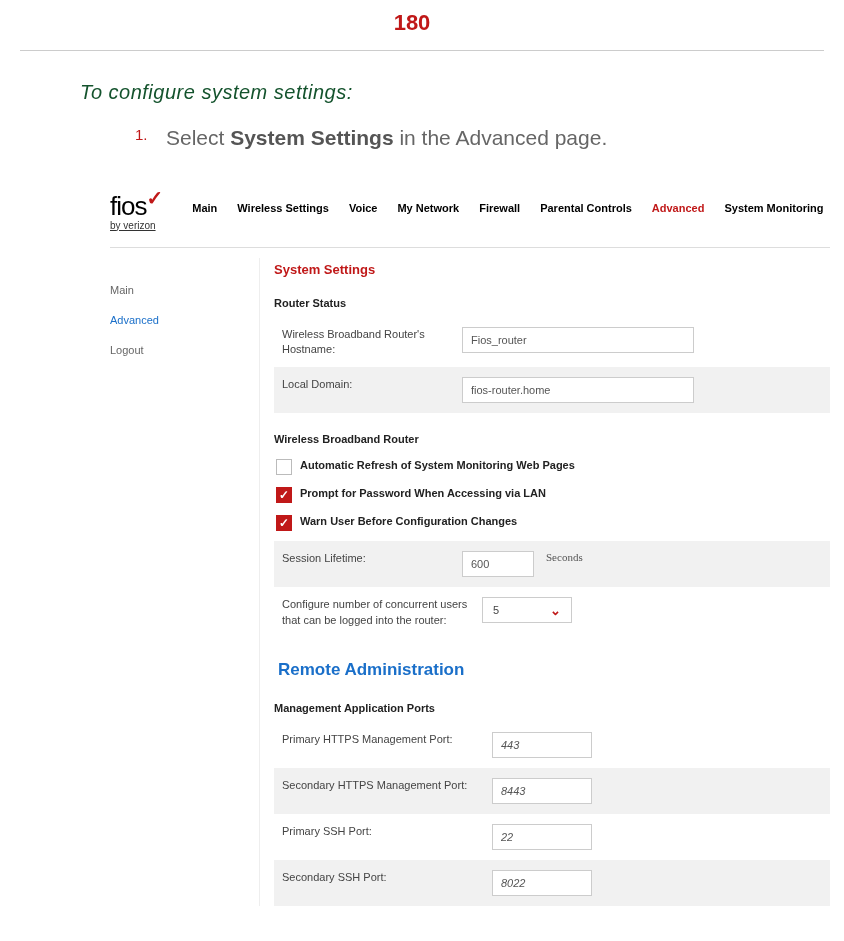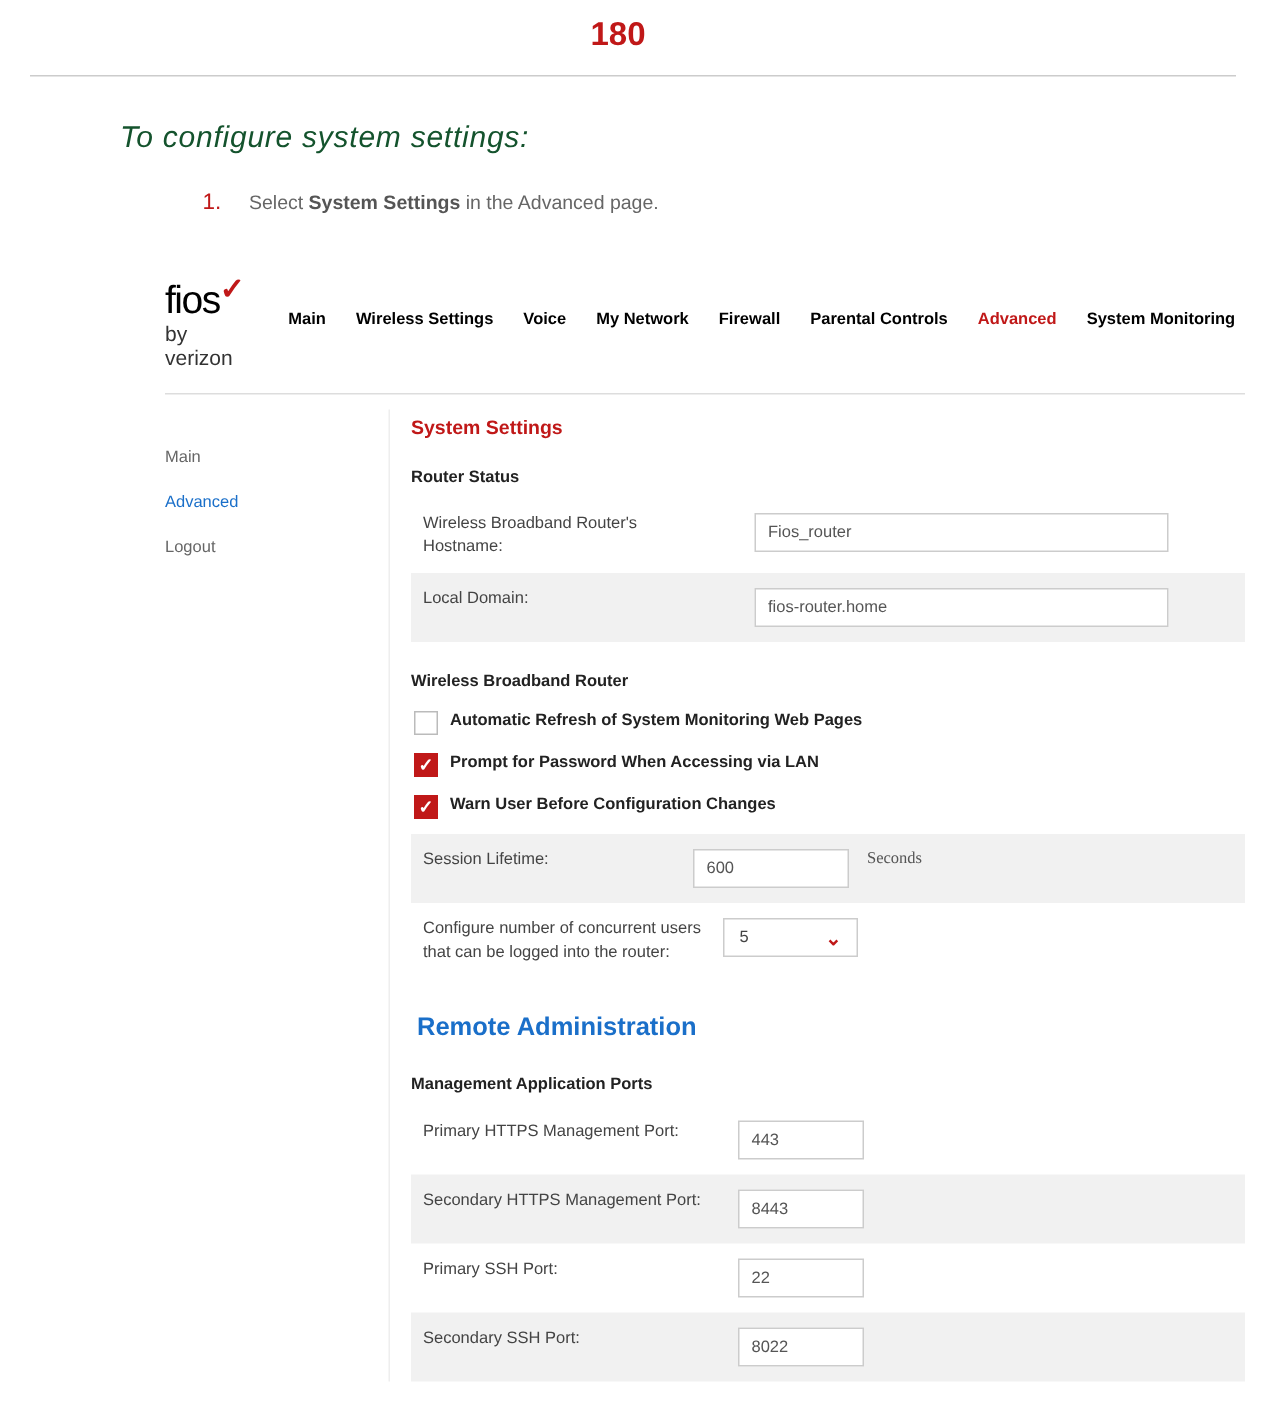--- a/index.html
+++ b/index.html
@@ -4,46 +4,46 @@
   <style>
     * { box-sizing: border-box; margin: 0; padding: 0; }
     body { font-family: Arial, Helvetica, sans-serif; width: 844px; background: #fff; color: #333; }
     .page-wrap { padding: 0 20px 20px 20px; }
     .page-number { text-align: center; color: #c01818; font-size: 22px; font-weight: bold; padding: 10px 20px 14px 0; }
     .hr-top { border: none; border-top: 1px solid #ccc; margin: 0; }
     .content { padding: 30px 40px 0 60px; }
     .intro { color: #14532d; font-style: italic; font-size: 20px; margin-bottom: 22px; letter-spacing: 0.5px; }
     .step-wrap { margin-left: 55px; margin-bottom: 28px; }
     .step-num { color: #c01818; font-size: 15px; margin-right: 14px; vertical-align: top; }
-    .step-text { color: #666; font-size: 13px; }
+    .step-text { color: #666; font-size: 21px; }
     .step-text b { color: #555; font-weight: bold; }
     .screenshot { margin-left: 30px; width: 720px; border: 0; }
     .nav-row { display: flex; align-items: center; padding: 8px 0 16px 0; border-bottom: 1px solid #ddd; }
     .logo { margin-right: 20px; }
     .logo-main { font-size: 26px; font-weight: 400; color: #000; letter-spacing: -1px; display: inline-block; }
     .logo-main .check { color: #c01818; font-weight: bold; font-size: 20px; vertical-align: super; }
-    .logo-sub { font-size: 14px; color: #333; margin-top: -2px; }
+    .logo-sub { font-size: 10px; color: #333; margin-top: -2px; text-decoration: underline; }
     .nav-item { font-size: 11px; font-weight: bold; color: #000; margin: 0 10px; cursor: pointer; white-space: nowrap; }
     .nav-item.active { color: #c01818; }
     .admin-body { display: flex; padding-top: 10px; }
     .sidebar { width: 150px; padding: 20px 10px 0 0; border-right: 1px solid #eee; font-size: 11px; }
     .sidebar-item { color: #666; padding: 6px 0 12px 0; cursor: pointer; }
     .sidebar-item.active { color: #1a6fc9; }
     .main-panel { flex: 1; padding: 4px 0 0 14px; }
     .panel-title { color: #c01818; font-size: 13px; font-weight: bold; margin-bottom: 20px; }
     .section-h { font-size: 11px; font-weight: bold; color: #222; margin: 8px 0 8px 0; }
     .section-link { font-size: 17px; font-weight: bold; color: #1a6fc9; margin: 22px 0 22px 4px; cursor: pointer; }
     .row { display: flex; align-items: flex-start; padding: 10px 8px; font-size: 11px; color: #444; }
     .row.shaded { background: #f1f1f1; }
     .row .lbl { flex: 0 0 180px; line-height: 1.4; }
     .row .lbl.wide { flex: 0 0 200px; }
     .row input[type=text] { height: 26px; border: 1px solid #ccc; padding: 0 8px; font-size: 11px; color: #555; width: 155px; background: #fff; }
-    .row input.wider { width: 276px; margin-left: 41px; }
-    .row input.narrow { width: 104px; }
-    .row input.narrow2 { width: 84px; }
+    .row input.wider { width: 232px; }
+    .row input.narrow { width: 72px; }
+    .row input.narrow2 { width: 100px; font-style: italic; }
     .row .unit { margin-left: 12px; color: #555; font-family: Liberation Serif, serif; }
     .cb-row { display: flex; padding: 6px 2px; font-size: 11px; font-weight: bold; color: #222; }
     .cb { width: 16px; height: 16px; border: 1px solid #bbb; background: #fff; margin-right: 8px; display: inline-flex; align-items: center; justify-content: center; cursor: pointer; }
     .cb.checked { background: #c01818; border-color: #c01818; color: #fff; font-size: 12px; line-height: 1; }
     .select-box { height: 26px; width: 90px; border: 1px solid #ccc; background: #fff; display: inline-flex; align-items: center; justify-content: space-between; padding: 0 10px; font-size: 11px; cursor: pointer; }
     .chevron { color: #c01818; font-weight: bold; font-size: 13px; }
     .ports .row .lbl { flex: 0 0 210px; }
   </style>
 </head>
 <body>

